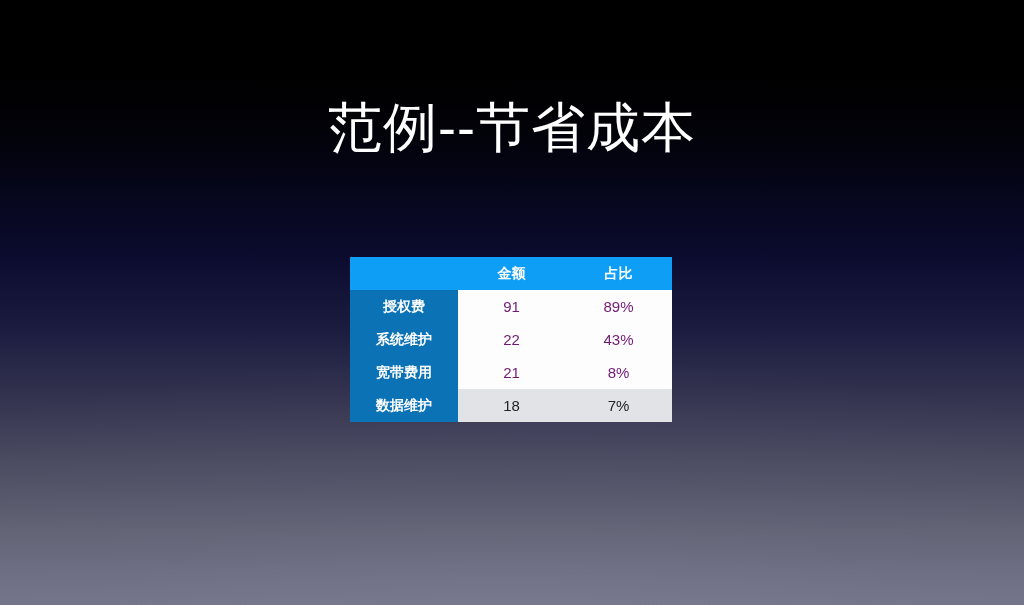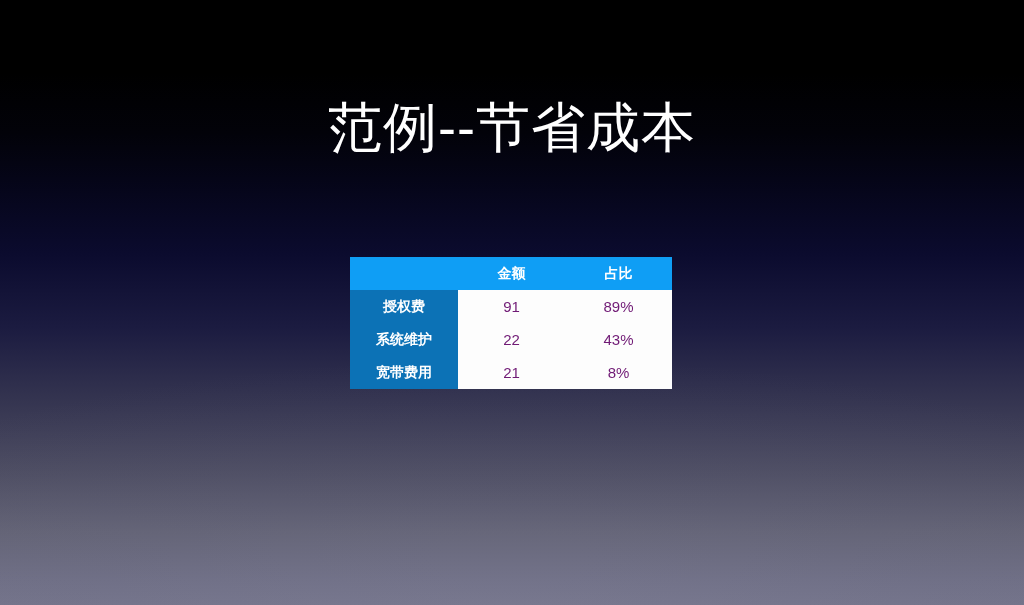--- a/index.html
+++ b/index.html
@@ -148,17 +148,22 @@
         <tr class="row-odd">
           <td class="label-cell">系统维护</td>
           <td class="data-cell">22</td>
           <td class="data-cell">43%</td>
         </tr>
         <tr class="row-odd">
           <td class="label-cell">宽带费用</td>
           <td class="data-cell">21</td>
           <td class="data-cell">8%</td>
         </tr>
+        <tr class="row-even">
+          <td class="label-cell">数据维护</td>
+          <td class="data-cell">18</td>
+          <td class="data-cell">7%</td>
+        </tr>
       </tbody>
     </table>
   </div>
 
 </div>
 
 </body></html>

